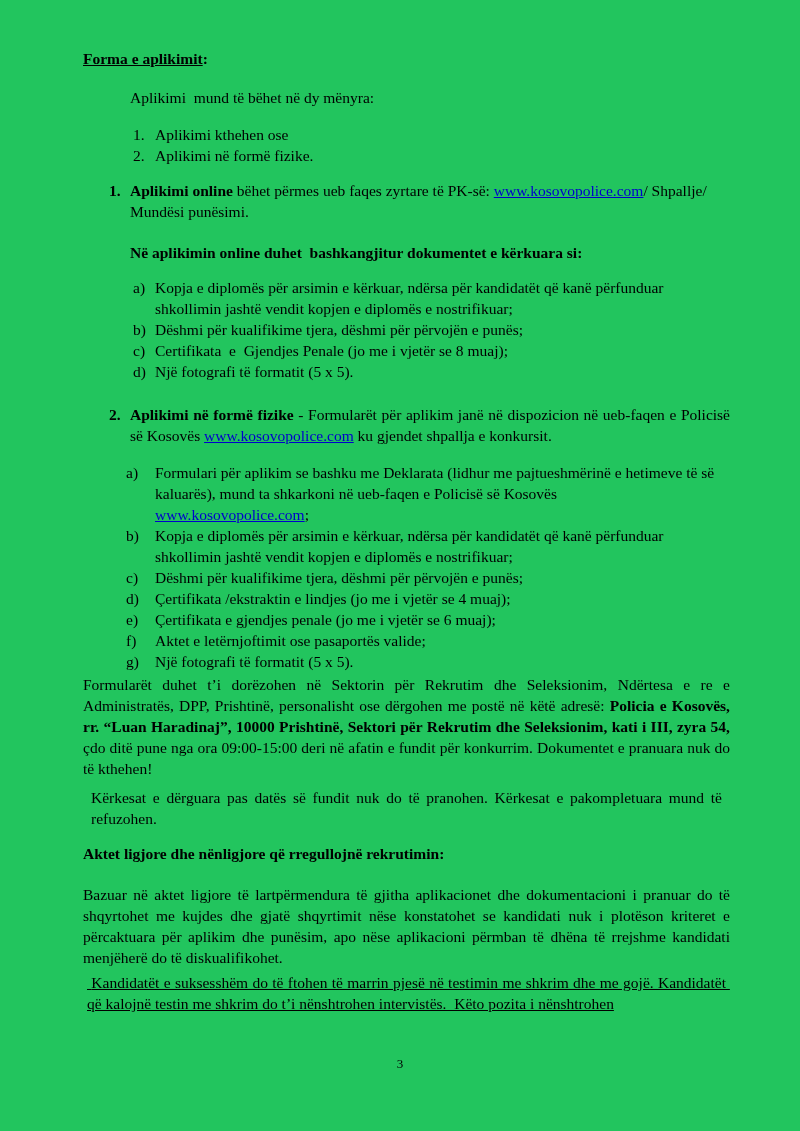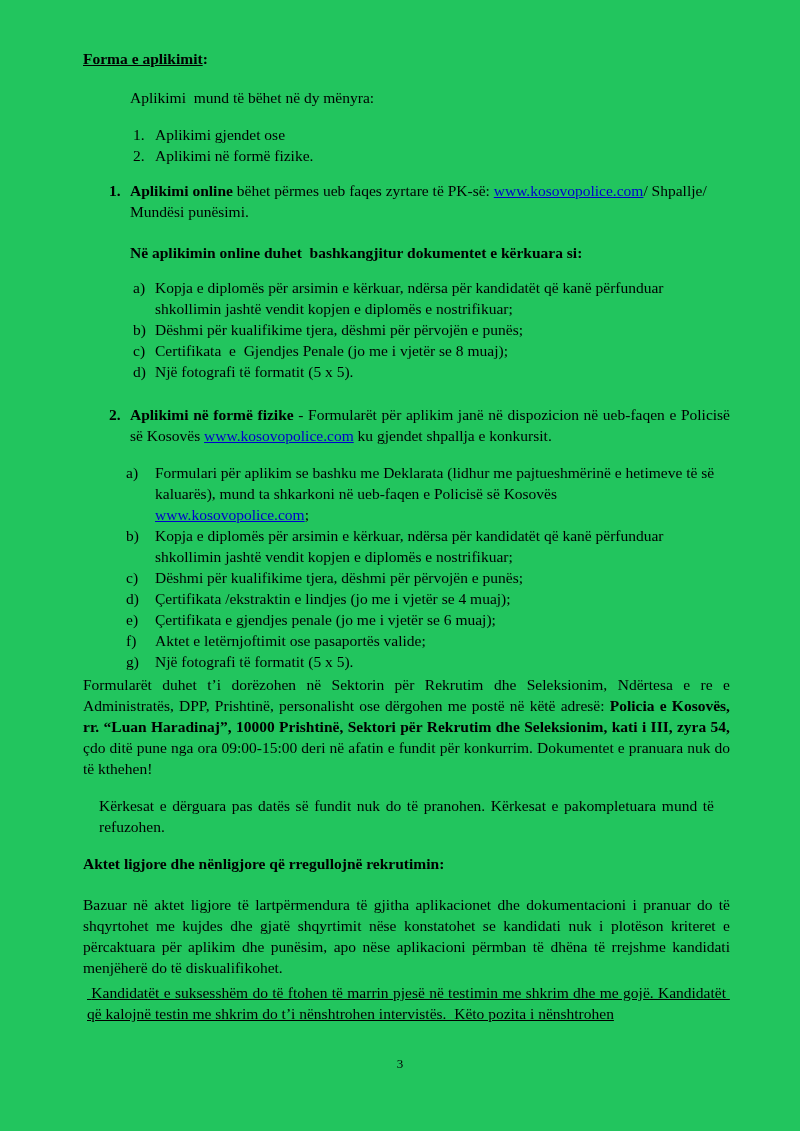--- a/index.html
+++ b/index.html
@@ -24,21 +24,21 @@
   .title   { font-weight:bold; }
   .intro   { margin:18px 0 0 47px;font-family:Liberation Serif, serif; }
   .ways    { margin:16px 0 0 50px; }
   .item1   { margin:14px 0 0 26px; }
   .h-ind1  { margin:20px 0 0 47px; }
   .list1   { margin:14px 0 0 50px; }
   .item2   { margin:22px 0 0 26px; }
   .h-ind2  { margin:32px 0 0 24px; }
   .list2   { margin:16px 0 0 43px; }
   .addr    { margin:2px 0 0 0; }
-  .returns { margin:16px; }
+  .returns { margin:8px; }
   .h-legal { margin:14px 0 0 0; }
   .legal1  { margin:20px 0 0 0; }
   .legal2  { margin:4px;text-decoration:underline; }
   p { margin:0; }
 
   a.doc-link { color:var(--link-color,#0000CC); cursor:pointer; }
 
   .footer { position:absolute; left:0; top:1056px; width:100%;
             text-align:center; font-size:13px; line-height:16px; }
 </style>
@@ -47,21 +47,21 @@
 
 <div class="page">
 
   <div class="title"><span class="u">Forma e aplikimit</span><span>:</span></div>
 
   <div class="intro pre">Aplikimi  mund të bëhet në dy mënyra:</div>
 
   <div class="ways">
     <div class="row">
         <span class="m22">1.</span>
-        <span class="txt pre">Aplikimi gjendet ose</span>
+        <span class="txt pre">Aplikimi kthehen ose</span>
       </div>
     <div class="row">
         <span class="m22">2.</span>
         <span class="txt pre">Aplikimi në formë fizike.</span>
       </div>
   </div>
 
   <div class="row item1">
       <span class="m21 b">1.</span>
       <span class="txt"><span class="b">Aplikimi online </span><span>bëhet përmes ueb faqes zyrtare të PK-së: </span><a href="#" class="doc-link">www.kosovopolice.com</a><span>/ Shpallje/ Mundësi punësimi.</span></span>

